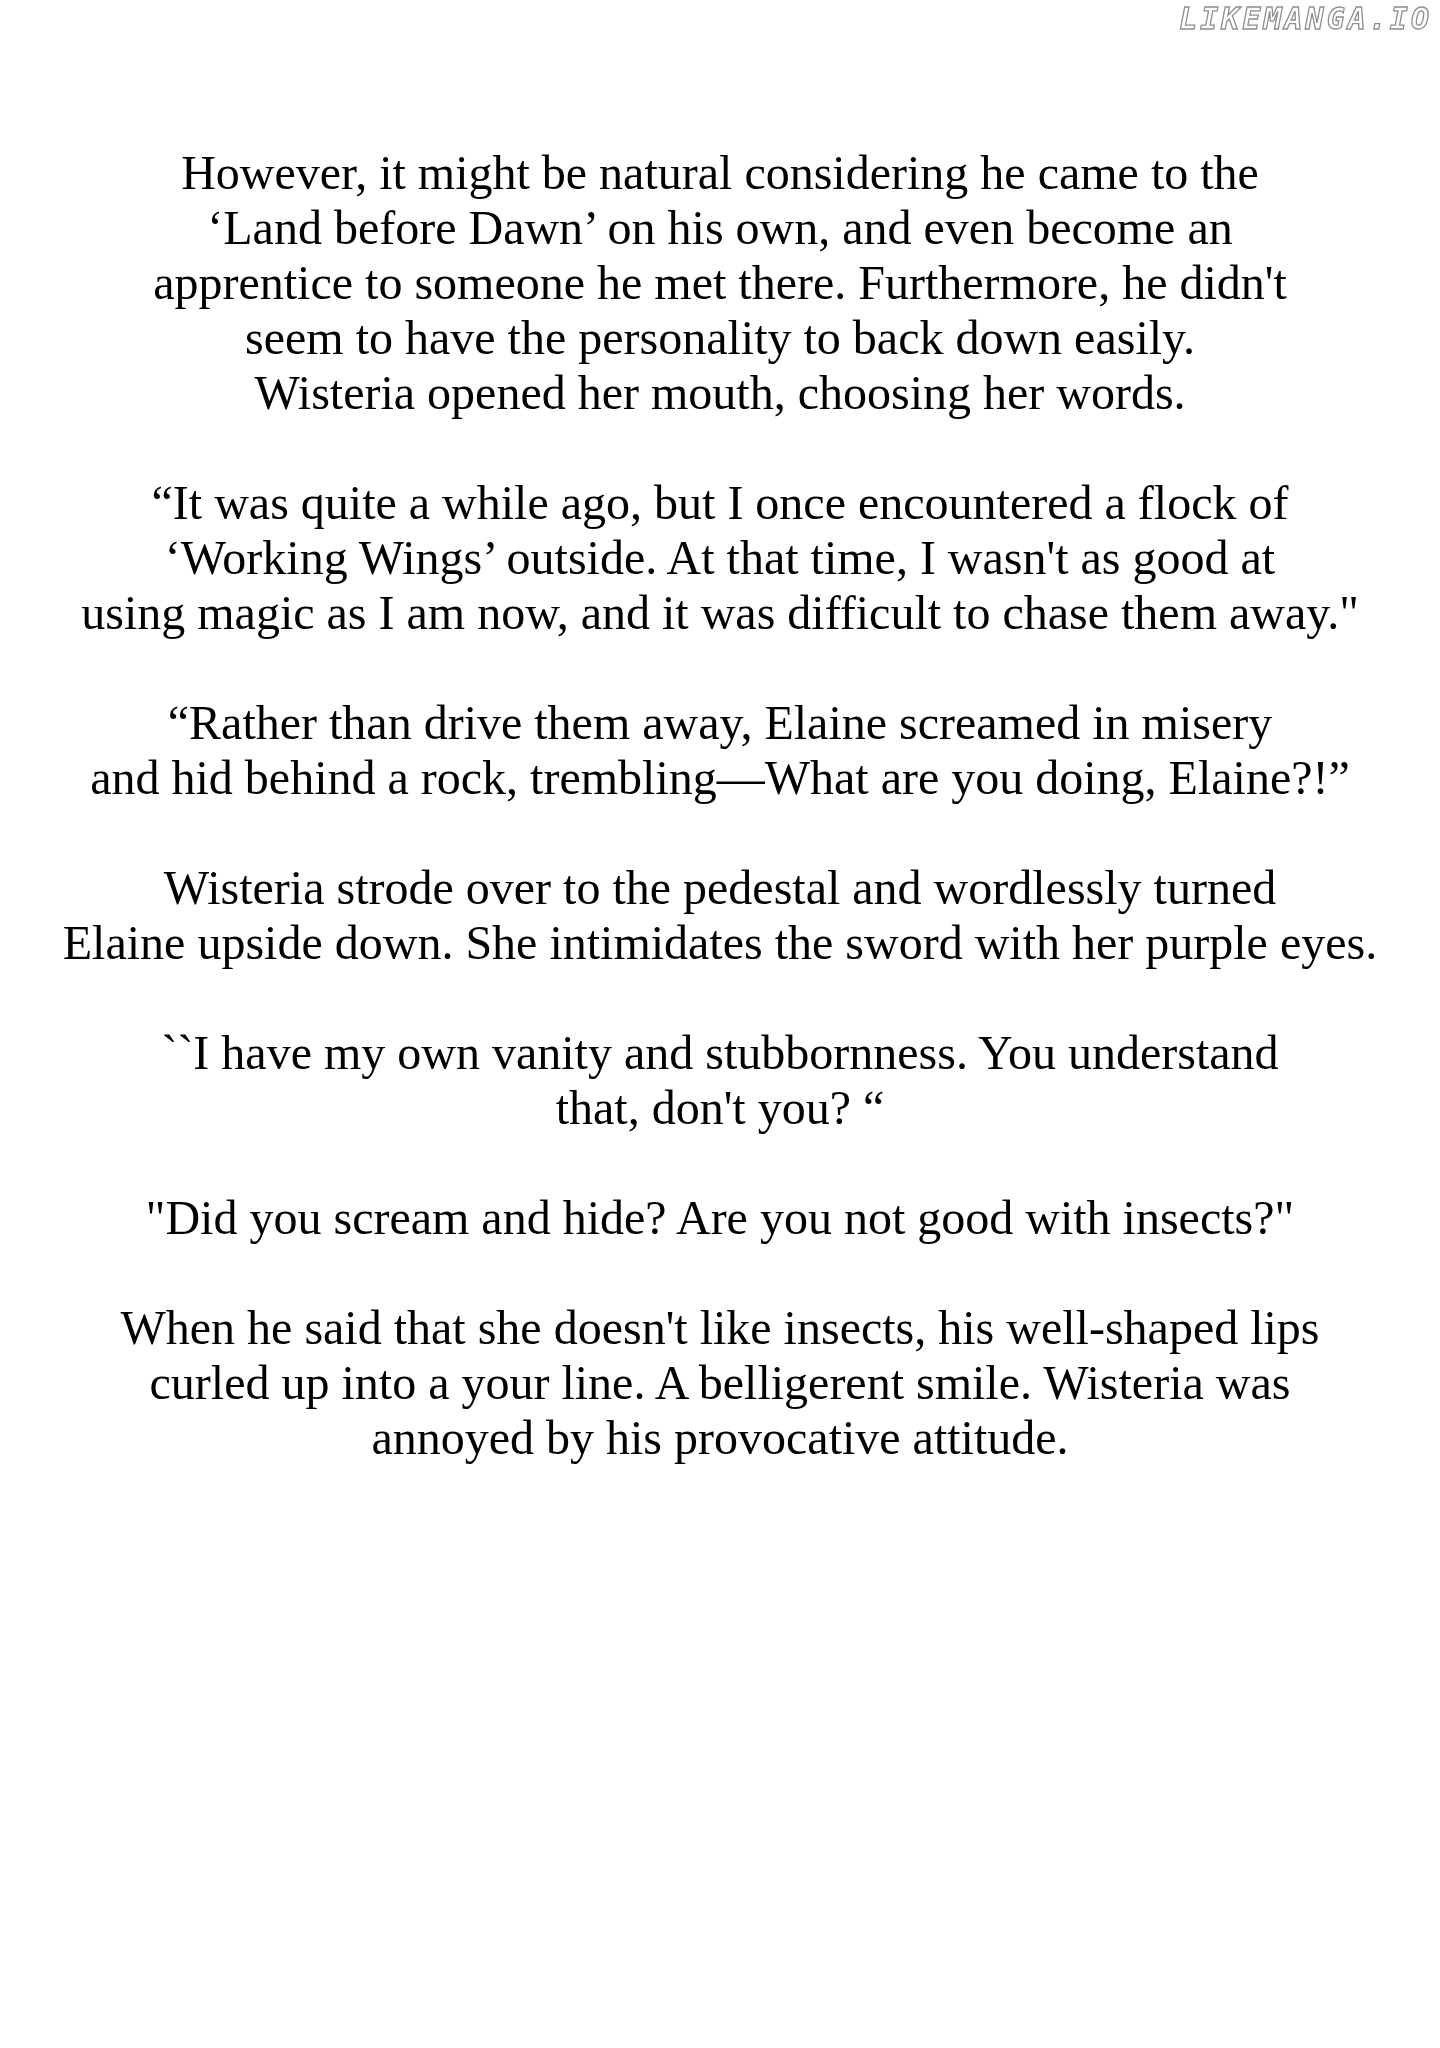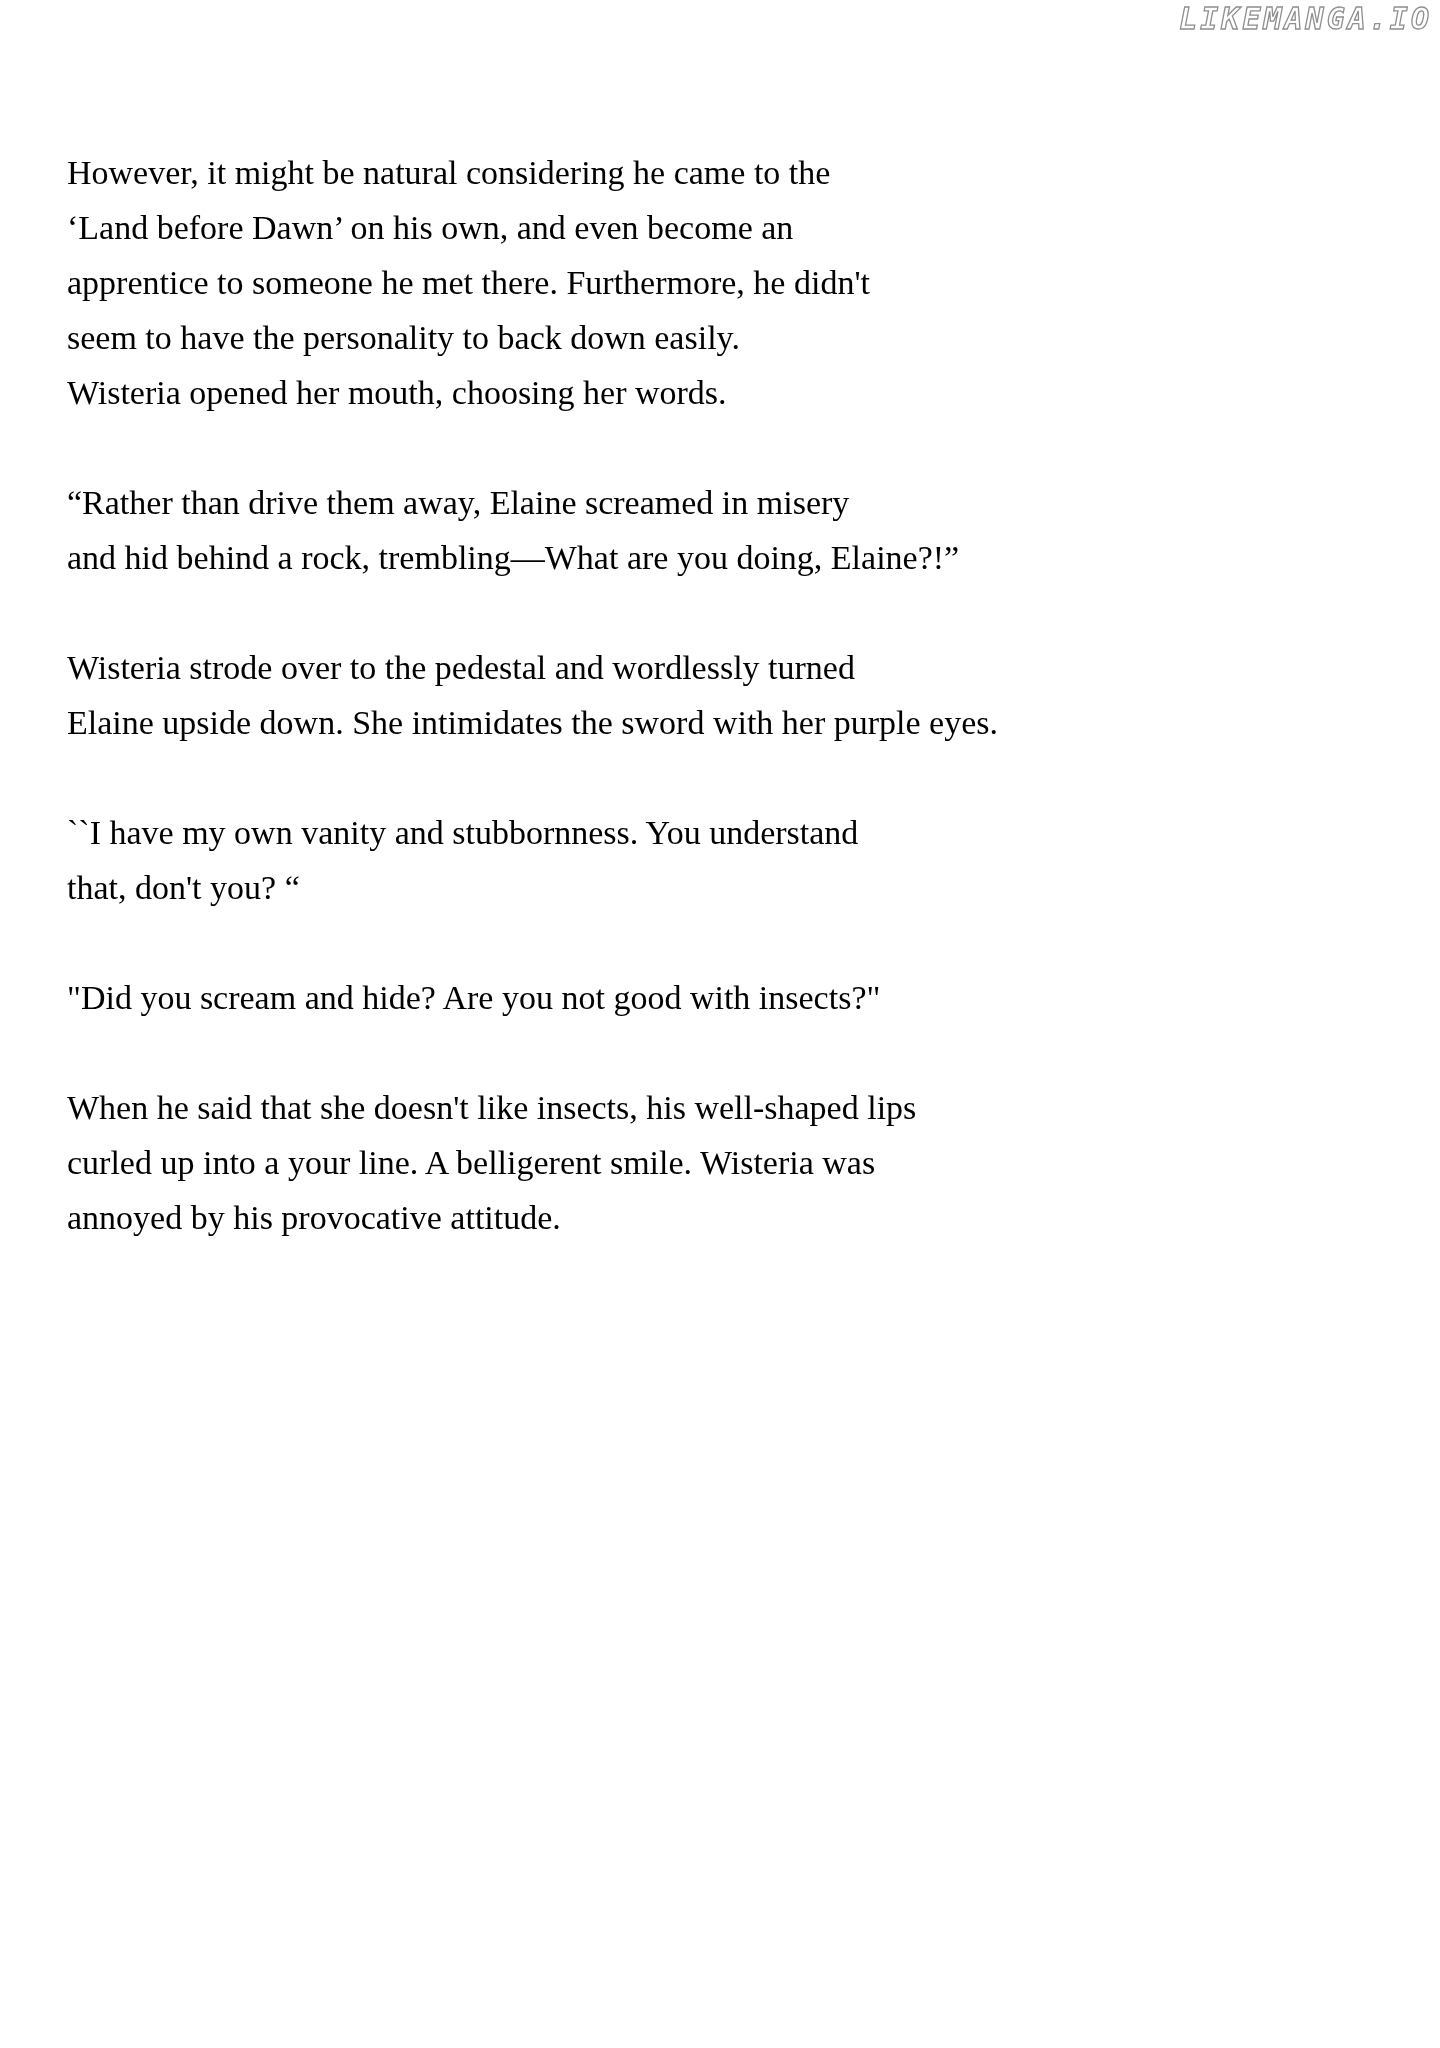--- a/index.html
+++ b/index.html
@@ -27,44 +27,47 @@
     color: #ffffff;
     -webkit-text-stroke: 1.3px #8f8f8f;
     white-space: nowrap;
   }
   .content {
     position: absolute;
     top: 0;
     left: 0;
     right: 0;
     padding: 145px 30px 0;
+    text-align: center;
     font-family: "Liberation Serif", serif;
-    font-size: 34px;
+    font-size: 48px;
     line-height: 55px;
     color: #000000;
-    margin-left: 37px;
   }
   .content p {
     margin: 0 0 55px 0;
     white-space: pre-line;
   }
 </style>
 </head>
 <body>
 
 <div class="page">
 
   <div class="watermark">LIKEMANGA.IO</div>
 
   <div class="content">
     <p>However, it might be natural considering he came to the
 ‘Land before Dawn’ on his own, and even become an
 apprentice to someone he met there. Furthermore, he didn't
 seem to have the personality to back down easily.
 Wisteria opened her mouth, choosing her words.</p>
+    <p>“It was quite a while ago, but I once encountered a flock of
+‘Working Wings’ outside. At that time, I wasn't as good at
+using magic as I am now, and it was difficult to chase them away."</p>
     <p>“Rather than drive them away, Elaine screamed in misery
 and hid behind a rock, trembling—What are you doing, Elaine?!”</p>
     <p>Wisteria strode over to the pedestal and wordlessly turned
 Elaine upside down. She intimidates the sword with her purple eyes.</p>
     <p>``I have my own vanity and stubbornness. You understand
 that, don't you? “</p>
     <p>"Did you scream and hide? Are you not good with insects?"</p>
     <p>When he said that she doesn't like insects, his well-shaped lips
 curled up into a your line. A belligerent smile. Wisteria was
 annoyed by his provocative attitude.</p>

